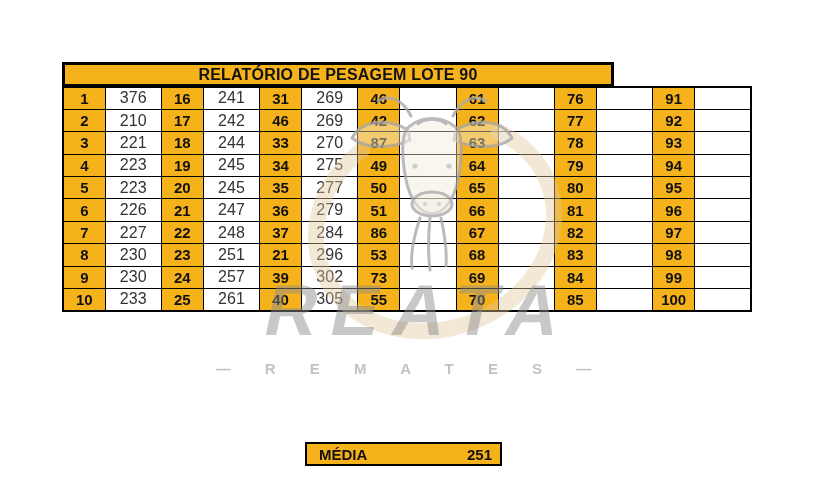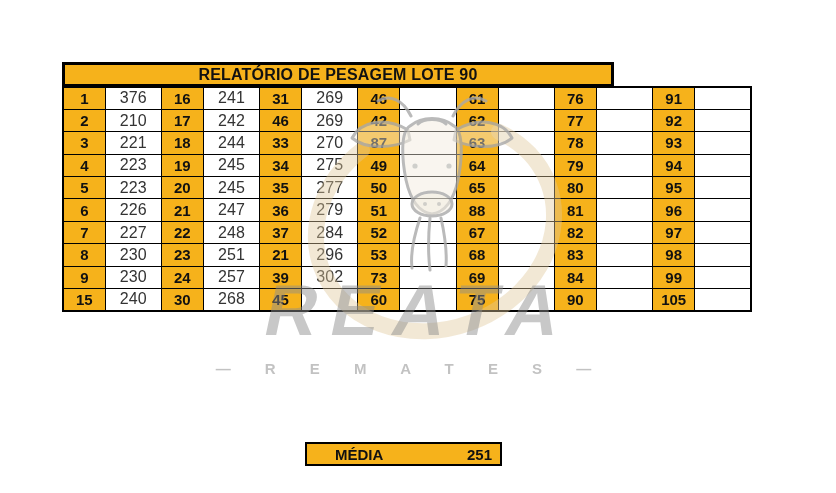--- a/index.html
+++ b/index.html
@@ -23,21 +23,21 @@
     height:22.4px; padding:0; border:1px solid var(--grid);
     text-align:center; vertical-align:middle; overflow:hidden;
   }
   td.num{ background:var(--accent); font-weight:bold; font-size:15px; color:#111; }
   td.val{ background:#ffffff; font-size:16px; color:#333333; }
 
   .media-bar{
     position:absolute; left:243px; top:380px; width:197px; height:24px;
     background:var(--accent); border:2px solid var(--grid);
     display:flex; align-items:center; justify-content:space-between;
-    padding:0 8px 0 28px; font-weight:bold; font-size:15px; color:#111;
+    padding:0 8px 0 12px; font-weight:bold; font-size:15px; color:#111;
   }
 
   .watermark{ position:absolute; left:0; top:0; width:836px; height:493px; pointer-events:none; }
   .wm-logo{ position:absolute; left:300px; top:86px; width:280px; height:300px; }
   .wm-brand{
     position:absolute; left:62px; top:270px; width:690px; padding-left:26px;
     text-align:center; font-size:72px; line-height:80px; font-weight:bold;
     letter-spacing:14px; color:#8d8d8d; opacity:.48; transform:skewX(-12deg);
     white-space:nowrap;
   }
@@ -154,35 +154,35 @@
           </tr>
           <tr>
             <td class="num">6</td>
             <td class="val">226</td>
             <td class="num">21</td>
             <td class="val">247</td>
             <td class="num">36</td>
             <td class="val">279</td>
             <td class="num">51</td>
             <td class="val"></td>
-            <td class="num">88</td>
+            <td class="num">66</td>
             <td class="val"></td>
             <td class="num">81</td>
             <td class="val"></td>
             <td class="num">96</td>
             <td class="val"></td>
           </tr>
           <tr>
             <td class="num">7</td>
             <td class="val">227</td>
             <td class="num">22</td>
             <td class="val">248</td>
             <td class="num">37</td>
             <td class="val">284</td>
-            <td class="num">52</td>
+            <td class="num">86</td>
             <td class="val"></td>
             <td class="num">67</td>
             <td class="val"></td>
             <td class="num">82</td>
             <td class="val"></td>
             <td class="num">97</td>
             <td class="val"></td>
           </tr>
           <tr>
             <td class="num">8</td>
@@ -210,33 +210,33 @@
             <td class="num">73</td>
             <td class="val"></td>
             <td class="num">69</td>
             <td class="val"></td>
             <td class="num">84</td>
             <td class="val"></td>
             <td class="num">99</td>
             <td class="val"></td>
           </tr>
           <tr>
-            <td class="num">15</td>
-            <td class="val">240</td>
-            <td class="num">30</td>
-            <td class="val">268</td>
-            <td class="num">45</td>
-            <td class="val"></td>
-            <td class="num">60</td>
-            <td class="val"></td>
-            <td class="num">75</td>
-            <td class="val"></td>
-            <td class="num">90</td>
-            <td class="val"></td>
-            <td class="num">105</td>
+            <td class="num">10</td>
+            <td class="val">233</td>
+            <td class="num">25</td>
+            <td class="val">261</td>
+            <td class="num">40</td>
+            <td class="val">305</td>
+            <td class="num">55</td>
+            <td class="val"></td>
+            <td class="num">70</td>
+            <td class="val"></td>
+            <td class="num">85</td>
+            <td class="val"></td>
+            <td class="num">100</td>
             <td class="val"></td>
           </tr>
         </tbody>
     </table>
     <div class="media-bar">
       <span>MÉDIA</span>
       <span>251</span>
     </div>
   </div>
 

